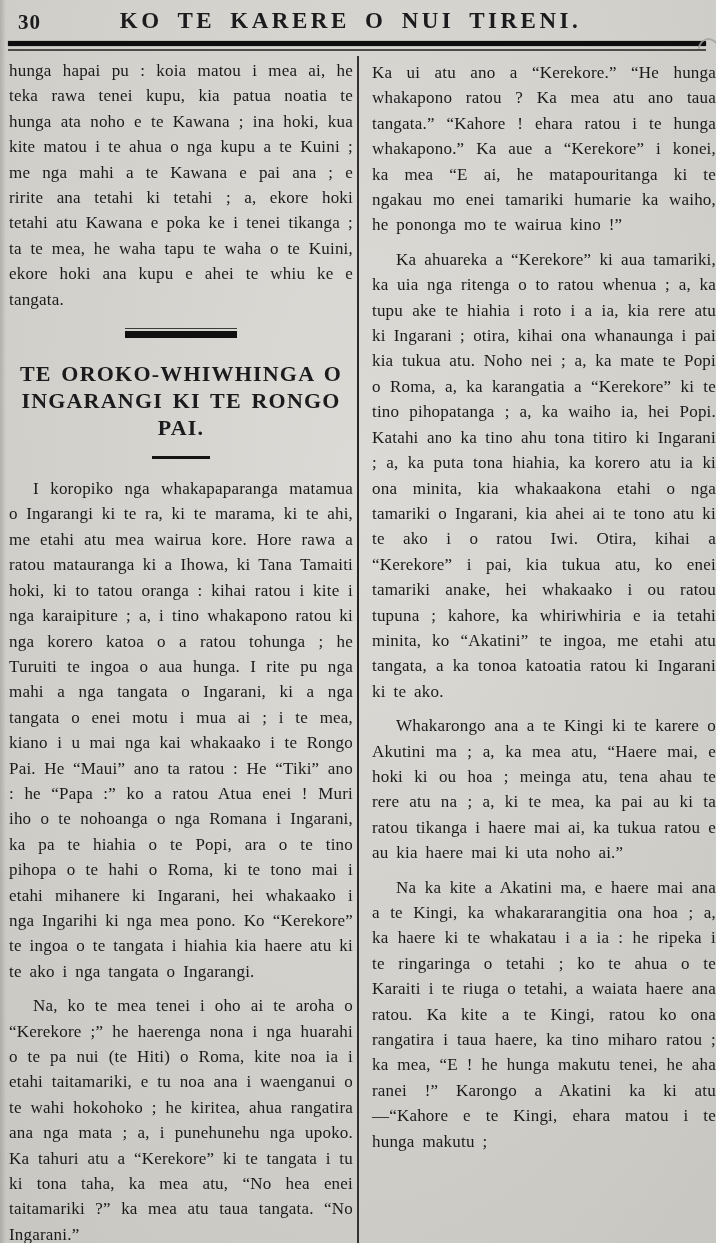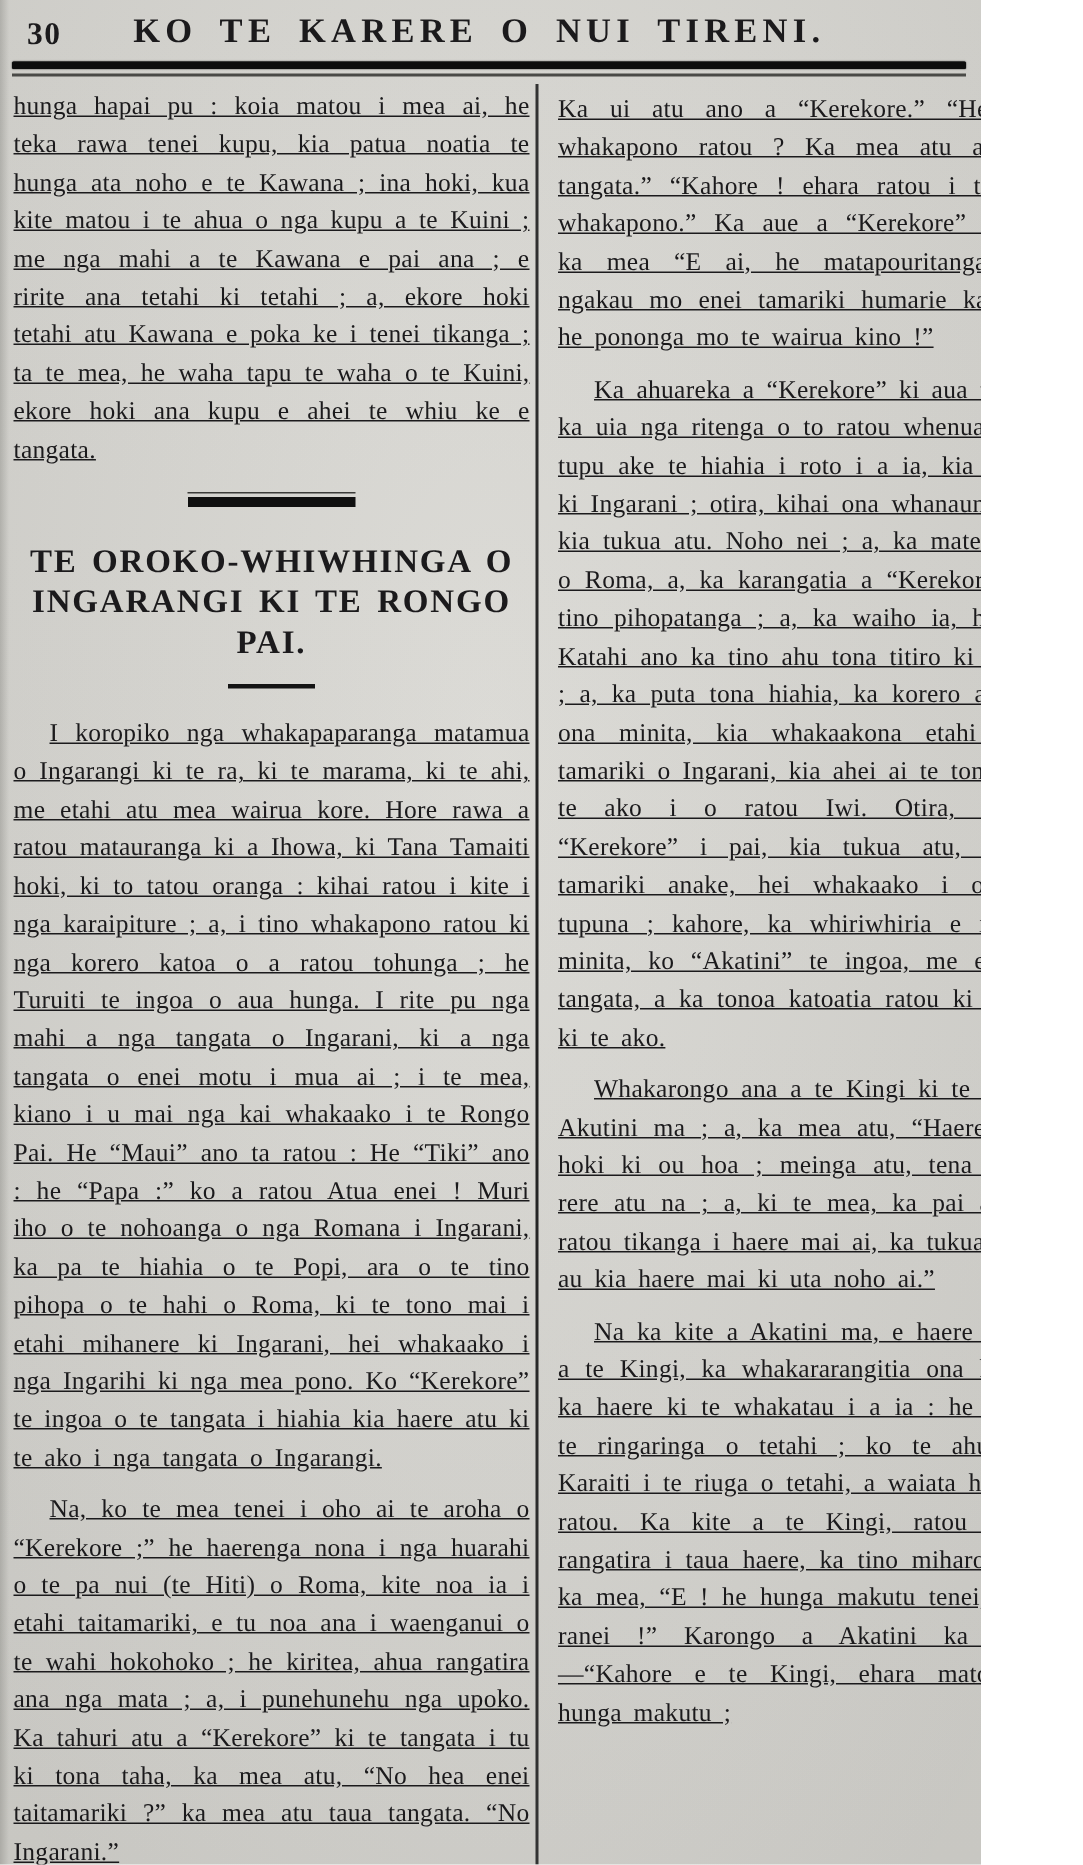--- a/index.html
+++ b/index.html
@@ -1,18 +1,18 @@
 <!DOCTYPE html>
 <html><head>
 <meta charset="utf-8">
 <style>
   html,body{margin:0;padding:0;}
   .page{
     position:relative;
-    width:654px;height:1243px;
+    width:716px;height:1243px;
     background:
       radial-gradient(ellipse at 50% 40%, rgba(255,255,255,0.10), rgba(0,0,0,0.06) 95%),
       linear-gradient(180deg,#d9d8d3 0%,#d7d6d1 55%,#d4d3ce 100%);
     overflow:hidden;
     font-family:"Liberation Serif","DejaVu Serif",serif;
     color:#1b1a1c;
   }
   .page-number{
     position:absolute;left:18px;top:10px;
     font-size:21px;font-weight:700;letter-spacing:1px;
@@ -29,21 +29,21 @@
   .head-rule .bar{height:5px;background:#0d0d0d;border-radius:1px;box-shadow:0 0 1px #000;}
   .head-rule .hair{height:2px;background:#4a4a47;margin-top:3px;}
   .col{
     position:absolute;top:58px;
     text-align:justify;
     font-size:17px;line-height:25.4px;
     word-spacing:0.20em;letter-spacing:0.2px;
   }
   .col-left{left:9px;width:344px;}
   .col-right{left:372px;width:344px;top:60px;}
-  .col p{margin:0 0 9px 0;text-decoration:underline;}
+  .col p{margin:0 0 9px 0;}
   .col p.indent{text-indent:24px;}
   .divider{
     position:absolute;left:357px;top:56px;bottom:0;width:2px;
     background:linear-gradient(180deg,#333 0%,#1f1f1f 50%,#333 100%);
   }
   .section-rule{
     width:112px;height:7px;margin:16px auto 0 auto;
     border-top:1px solid #3b3b38;
     background:#101010;
     background-clip:content-box;

